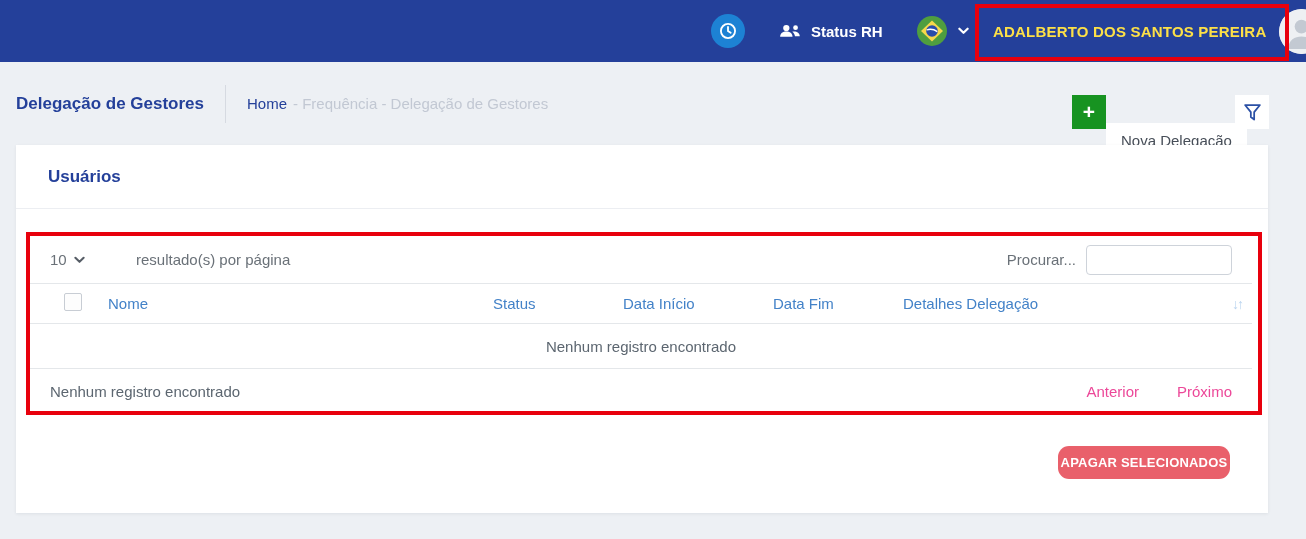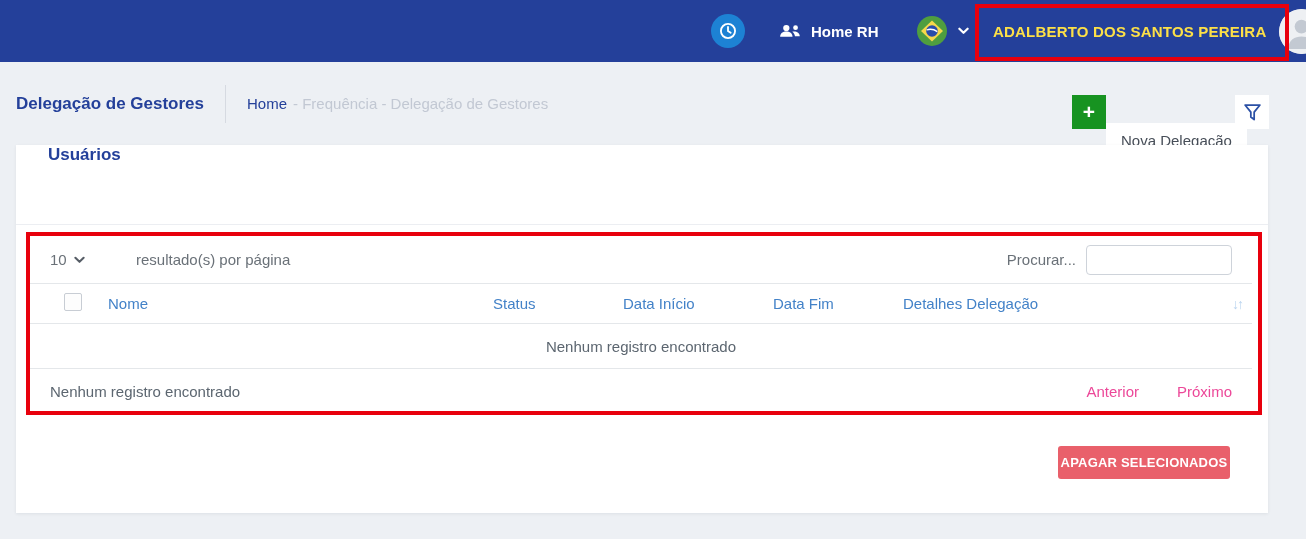--- a/index.html
+++ b/index.html
@@ -42,21 +42,21 @@
   .btn-filter {
     position:absolute; left:1235px; top:95px; width:34px; height:34px; background:#ffffff;
     display:flex; align-items:center; justify-content:center; cursor:pointer;
   }
   
   .card {
     position:absolute; left:16px; top:145px; width:1252px; height:368px;
     background:#ffffff; box-shadow:0 1px 3px rgba(40,50,70,.08);
   }
   .card-header {
-    height:80px; display:flex; padding-left:32px;
+    height:64px; display:flex; align-items:center; padding-left:32px;
     border-bottom:1px solid #eceef2;
   }
   .card-title { font-size:17px; font-weight:bold; color:#24409a; }
   .hl-table { left:10px; top:87px; width:1236px; height:183px; }
   .table-area { position:absolute; left:14px; top:91px; width:1222px; }
   .ctrl-row { height:47px; display:flex; align-items:center; padding:0 20px; }
   .page-size { display:flex; align-items:center; gap:7px; width:86px; cursor:pointer; }
   .page-size-value { font-size:15px; color:#6a7178; }
   .ctrl-label { font-size:15px; color:#6a7178; }
   .ctrl-spacer { flex:1; }
@@ -76,21 +76,21 @@
     text-align:center; font-size:15px; color:#5c6670; height:45px;
     border-bottom:1px solid #e4e7ea; vertical-align:middle;
   }
   .foot-row { height:44px; display:flex; align-items:center; padding:0 20px; }
   .foot-status { font-size:15px; color:#5c6670; }
   .foot-spacer { flex:1; }
   .page-link { font-size:15px; color:#ec4899; cursor:pointer; }
   .page-link.prev { margin-right:38px; }
   .btn-danger {
     position:absolute; left:1042px; top:301px; width:172px; height:33px;
-    background:#e9606b; border:none; border-radius:3px; color:#ffffff;
+    background:#e9606b; border:none; border-radius:11px; color:#ffffff;
     font-family:"Liberation Sans", sans-serif; font-size:13px; font-weight:bold; letter-spacing:.2px;
     display:flex; align-items:center; justify-content:center; cursor:pointer;
   }
 </style>
 </head>
 <body>
 
 <div class="screen">
 
   <header class="navbar">
@@ -106,21 +106,21 @@
 
     <div class="nav-group">
       <span style="display:flex">
         <svg width="24" height="16" viewBox="0 0 26 16">
             <circle cx="9" cy="4.8" r="3.4" fill="#ffffff"></circle>
             <path d="M2.3 14.2c0-3.6 3-5.6 6.7-5.6s6.7 2 6.7 5.6z" fill="#ffffff"></path>
             <circle cx="19" cy="4.4" r="2.6" fill="#ffffff"></circle>
             <path d="M17.4 8.6c3.4 0 6.2 1.8 6.2 5.1h-5.2c-.3-2.2-1.3-3.9-3-5 .6-.1 1.3-.1 2-.1z" fill="#ffffff"></path>
           </svg>
       </span>
-      <span class="nav-group-label">Home RH</span>
+      <span class="nav-group-label">Status RH</span>
     </div>
 
     <div class="nav-lang">
       <span style="display:flex">
         <svg width="30" height="30" viewBox="0 0 30 30">
             <circle cx="15" cy="15" r="15" fill="#4f9e3f"></circle>
             <path d="M15 4.5 L26 15 L15 25.5 L4 15 Z" fill="#f6d84b"></path>
             <circle cx="15" cy="15" r="5.8" fill="#2a4caa"></circle>
             <path d="M9.6 14 c3.6-1.4 7.6-.6 10.7 1.6" stroke="#ffffff" stroke-width="1.3" fill="none"></path>
           </svg>

